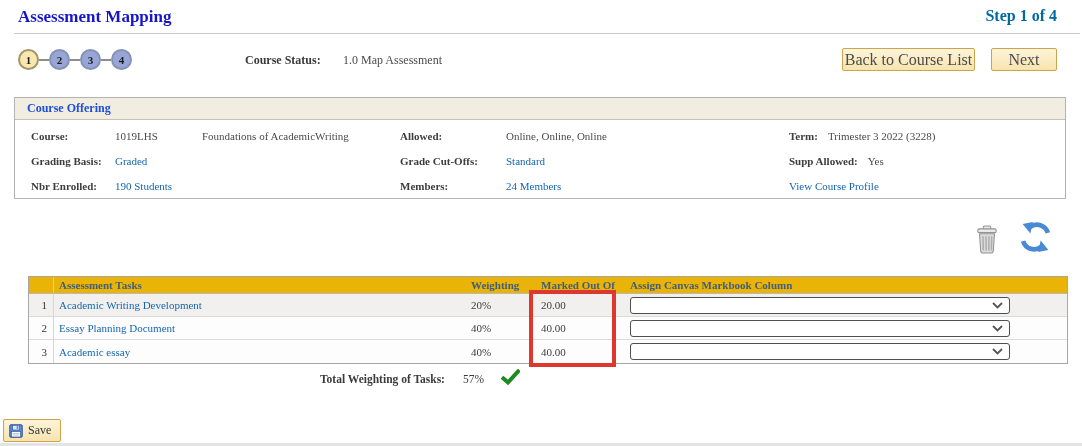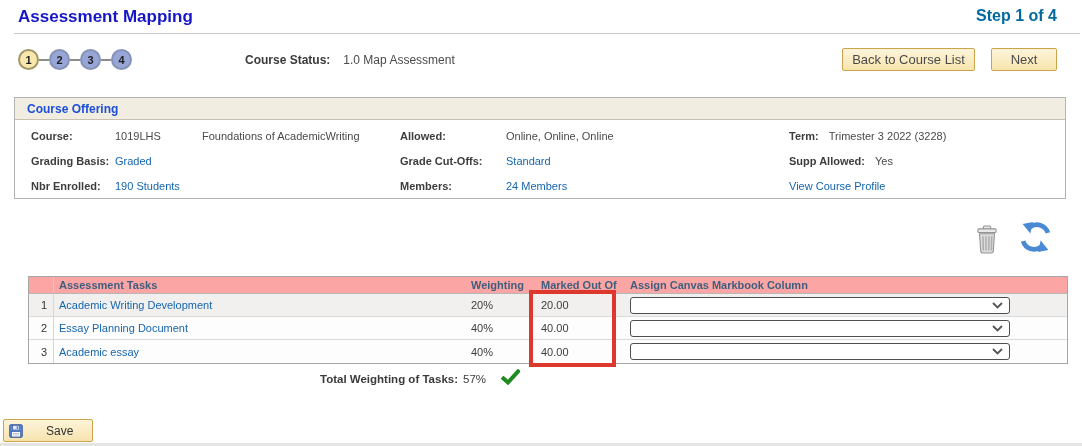--- a/index.html
+++ b/index.html
@@ -1,18 +1,18 @@
 <!DOCTYPE html>
 <html><head>
 <meta charset="utf-8">
 <style>
   html,body { margin:0; padding:0; background:#ffffff; }
   .page {
     position:relative; width:1082px; height:446px; overflow:hidden;
-    font-family:Liberation Sans, sans-serif; font-size:11px; color:#333; background:#fff;
+    font-family:Liberation Serif, serif; font-size:11px; color:#333; background:#fff;
   }
   
   .page-title { position:absolute; left:18px; top:7px; font-size:17px; font-weight:bold; color:#1616c8; }
   .step-text  { position:absolute; right:25px; top:7px; font-size:16px; font-weight:bold; color:#0369a1; }
   .title-rule { position:absolute; left:14px; right:2px; top:33px; border-top:1px solid #c9c9c9; }
 
   
   .steps { position:absolute; left:18px; top:49px; display:flex; align-items:center; }
   .step-circle {
     width:21px; height:21px; border-radius:50%; box-sizing:border-box;
@@ -23,21 +23,21 @@
   .step-inactive { background:#97a5d7; border:2px solid #8692b5; }
   .step-connector { width:10px; height:2px; background:#8d8d8d; }
 
   .course-status { position:absolute; left:245px; top:53px; font-size:12px; white-space:nowrap; }
   .course-status .lbl { font-weight:bold; color:#3a3a3a; display:inline-block; width:95px; }
   .course-status .val { color:#4a4a4a; }
 
   .top-buttons { position:absolute; right:25px; top:48px; display:flex; gap:16px; }
   .ps-button {
     background:linear-gradient(#fdf4da,#f7e4ae); border:1px solid #cfa349; border-radius:2px;
-    color:#4a4a4a; font-size:13px; height:23px; box-sizing:border-box;
+    color:#4a4a4a; font-size:16px; height:23px; box-sizing:border-box;
     display:flex; align-items:center; justify-content:center; cursor:pointer;
   }
   .btn-back { width:133px; }
   .btn-next { width:66px; }
 
   
   .groupbox {
     position:absolute; left:14px; top:97px; width:1052px; height:102px;
     border:1px solid #b3b3b3; box-sizing:border-box; background:#fff;
   }
@@ -60,21 +60,21 @@
 
   
   .action-icons { position:absolute; right:30px; top:219px; display:flex; gap:19px; align-items:flex-end; }
   .icon-btn { cursor:pointer; display:block; }
 
   
   .grid {
     position:absolute; left:28px; top:276px; width:1040px; box-sizing:border-box;
     border:1px solid #a6a6a6; background:#fff;
   }
-  .grid-header { display:flex; height:17px; background:#fca5a5; border-bottom:1px solid #b8b8b8; box-sizing:border-box; }
+  .grid-header { display:flex; height:17px; background:#eab308; border-bottom:1px solid #b8b8b8; box-sizing:border-box; }
   .gh-cell { font-weight:bold; color:#3f5e7e; font-size:11px; line-height:16px; box-sizing:border-box; overflow:hidden; white-space:nowrap; }
   .grid-row { display:flex; height:23px; box-sizing:border-box; align-items:center; border-bottom:1px solid #dadada; }
   .grid-row:last-child { border-bottom:none; }
   .row-shaded { background:#f1f0ef; }
   .row-plain  { background:#fdfdfd; }
   .cell { box-sizing:border-box; white-space:nowrap; overflow:visible; }
   .cell-num    { width:25px; text-align:right; padding-right:6px; color:#333; border-right:1px solid #d6d6d6; align-self:stretch; display:flex; align-items:center; justify-content:flex-end; }
   .cell-task   { width:411px; padding-left:5px; }
   .cell-weight { width:65px; padding-left:6px; color:#3c3c3c; }
   .cell-marked { width:90px; padding-left:11px; color:#3c3c3c; }
@@ -103,21 +103,21 @@
   .totals span { position:absolute; white-space:nowrap; }
   .tw-label  { left:320px; font-weight:bold; color:#3a3a3a; font-size:11.5px; }
   .tw-value  { left:463px; color:#3c3c3c; font-size:11.5px; }
   .tw-check  { left:501px; top:-4px; }
   .twm-label { left:595px; font-weight:bold; color:#3a3a3a; font-size:11.5px; }
   .twm-value { left:832px; color:#3c3c3c; font-size:11.5px; }
 
   
   .save-btn {
     position:absolute; left:3px; top:419px; height:23px; box-sizing:border-box;
-    display:flex; align-items:center; gap:23px; padding:0 19px 0 5px;
+    display:flex; align-items:center; gap:5px; padding:0 9px 0 5px;
     background:linear-gradient(#fdf4da,#f6e3ae); border:1px solid #cfa349; border-radius:2px;
     font-size:12px; color:#333; cursor:pointer;
   }
   .bottom-strip { position:absolute; left:0; bottom:0; width:100%; height:3px; background:#e4e4e4; }
 </style>
 </head>
 <body>
 
 <div class="page">
 

